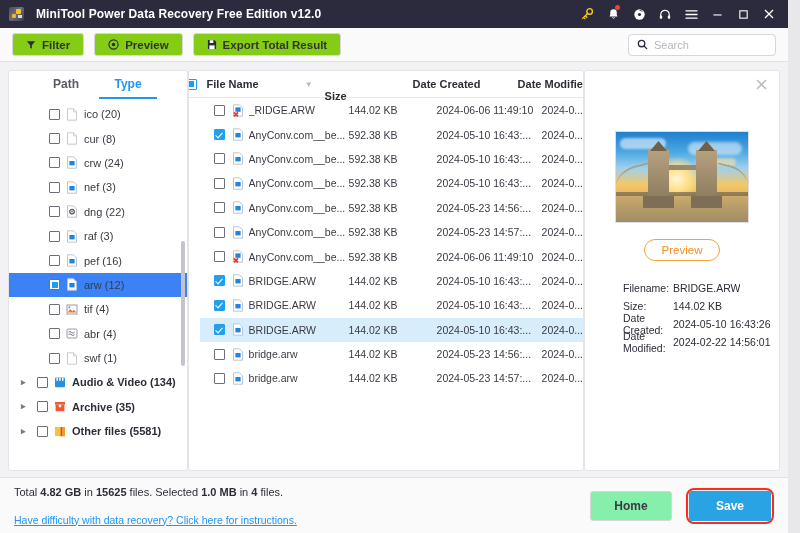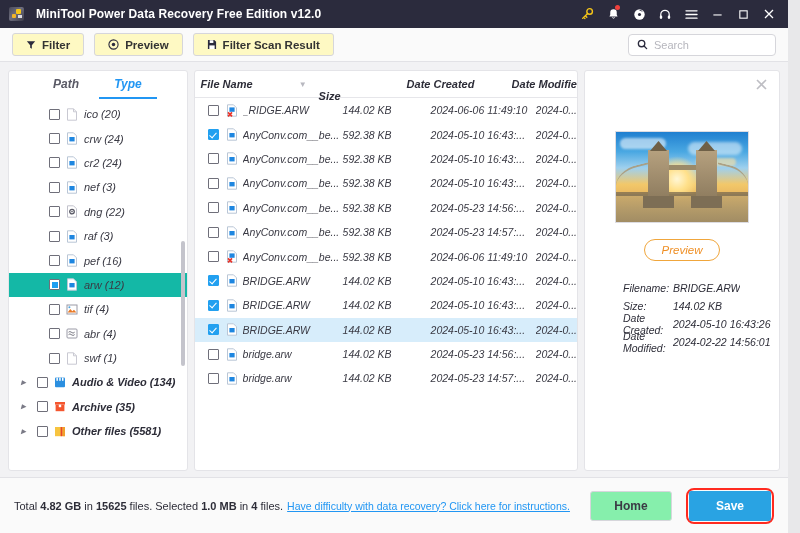--- a/index.html
+++ b/index.html
@@ -47,42 +47,41 @@
     background: #f0403c; border-radius: 50%;
   }
   .win-ic { width: 26px; height: 26px; display: flex; align-items: center; justify-content: center; cursor: pointer; }
 
   
   .toolbar {
     height: 34px; background: #fafafa; border-bottom: 1px solid #e2e2e6;
     display: flex; align-items: center; padding: 0 12px; flex: 0 0 34px;
   }
   .tbtn {
-    height: 23px; background: #fef9c3; border: 1px solid #d6d6db; border-radius: 3px;
+    height: 23px; background: #84cc16; border: 1px solid #d6d6db; border-radius: 3px;
     display: inline-flex; align-items: center; gap: 6px;
     padding: 0 13px; font-size: 11.5px; color: #333; cursor: pointer;
     margin-right: 10px; font-weight: bold;
   }
   .tbtn svg { display: block; }
   .search-wrap { margin-left: auto; }
   .search-box {
     width: 148px; height: 22px; border: 1px solid #d6d6db; border-radius: 4px;
     background: #fff; display: flex; align-items: center; padding: 0 8px; gap: 6px;
   }
   .search-box input {
     border: none; outline: none; font-size: 11px; color: #333;
     width: 100%; font-family: "Liberation Sans", sans-serif; background: transparent;
   }
   .search-box input::placeholder { color: #b6b6bd; }
 
   
   .body {
-    flex: 1; display: flex; padding: 8px 8px 0 8px; gap: 6px;
+    flex: 1; display: flex; padding: 8px 8px 0 8px; 
     min-height: 0;
-    font-style: italic;
   }
 
   
   .left-panel {
     width: 180px; background: #fff; border: 1px solid #e4e4e8; border-radius: 3px;
     display: flex; flex-direction: column; position: relative; flex: 0 0 180px;
   }
   .tabs { display: flex; height: 28px; flex: 0 0 28px; padding-left: 26px; }
   .tab {
     flex: 0 0 auto; width: 62px; text-align: center; font-size: 12px; font-weight: bold;
@@ -93,21 +92,21 @@
     content: ''; position: absolute; left: 2px; right: 2px; bottom: 0;
     height: 2px; background: #2196f3;
   }
   .tree {
     flex: 1; overflow: hidden; padding-top: 3px; position: relative;
   }
   .trow {
     height: 24.4px; display: flex; align-items: center; font-size: 11px;
     color: #3a3a44; cursor: pointer; padding-left: 40px; gap: 6px;
   }
-  .trow.sel { background: #14b8a6; }
+  .trow.sel { background: #3b82f6; }
   .trow.group { padding-left: 12px; font-weight: bold; color: #2d2d38; }
   .chev {
     width: 10px; flex: 0 0 10px; color: #7a7a86; font-size: 9px; line-height: 1;
   }
   .cb {
     width: 11px; height: 11px; flex: 0 0 11px; border: 1.4px solid #6f6f7a;
     background: #fff; border-radius: 1px; position: relative;
   }
   .cb.partial::after {
     content: ''; position: absolute; left: 1.5px; top: 1.5px; right: 1.5px; bottom: 1.5px;
@@ -209,21 +208,21 @@
   .meta { margin-top: 18px; width: 100%; padding-left: 22px; }
   .mrow { display: flex; font-size: 10.5px; color: #2d2d38; height: 18px; align-items: center; }
   .mlabel { width: 66px; flex: 0 0 66px; padding-left: 16px; }
   .mval { white-space: nowrap; overflow: hidden; }
 
   
   .footer {
     height: 56px; flex: 0 0 56px; background: #fafafa; border-top: 1px solid #e2e2e6;
     display: flex; align-items: center; padding: 0 14px; margin-top: 6px;
   }
-  .f-left { display: flex; flex-direction: row; gap: 4px; }
+  .f-left { display: flex; flex-direction: column; gap: 16px; }
   .f-total { font-size: 11px; color: #2d2d38; }
   .f-total b { font-weight: bold; }
   .f-link { font-size: 10.5px; color: #2196f3; text-decoration: underline; cursor: pointer; }
   .f-right { margin-left: auto; display: flex; align-items: center; gap: 14px; }
   .btn-home {
     width: 82px; height: 30px; border: 1px solid #d6d6db; border-radius: 3px;
     background: #86efac; color: #3a3a44; font-size: 12px; font-weight: bold;
     display: flex; align-items: center; justify-content: center; cursor: pointer;
   }
   .save-wrap { border: 2px solid #ff2a1f; border-radius: 8px; padding: 1px; }
@@ -317,21 +316,21 @@
       <span>Preview</span>
     </div>
     <div class="tbtn">
       <span>
         <svg width="10" height="11" viewBox="0 0 11 12">
             <path d="M1 1h7l2 2v8H1z" fill="#2b2b3d"></path>
             <rect x="3" y="1.3" width="4" height="3" fill="#fff"></rect>
             <rect x="2.6" y="7" width="5.8" height="4" fill="#fff"></rect>
           </svg>
       </span>
-      <span>Filter Scan Result</span>
+      <span>Export Total Result</span>
     </div>
     <div class="search-wrap">
       <div class="search-box">
         <span>
           <svg width="11" height="11" viewBox="0 0 12 12">
               <circle cx="5" cy="5" r="3.5" fill="none" stroke="#2b2b3d" stroke-width="1.5"></circle>
               <path d="M7.7 7.7 10.5 10.5" stroke="#2b2b3d" stroke-width="1.5" stroke-linecap="round"></path>
             </svg>
         </span>
         <input type="text" placeholder="Search" style="">
@@ -351,32 +350,32 @@
             <span class="cb"></span>
             <span class="ficon"><svg width="12" height="13" viewBox="0 0 12 13">
                 <path d="M1.5 .8h6l3 3v8.4h-9z" fill="#fff" stroke="#c9c9d2" stroke-width="1"></path>
                 <path d="M7.5 .8v3h3" fill="none" stroke="#c9c9d2" stroke-width="1"></path>
               </svg></span>
             <span>ico (20)</span>
           </div>
           <div class="trow">
             <span class="cb"></span>
             <span class="ficon"><svg width="12" height="13" viewBox="0 0 12 13">
+                <path d="M1.5 .8h6l3 3v8.4h-9z" fill="#fff" stroke="#c9c9d2" stroke-width="1"></path>
+                <path d="M7.5 .8v3h3" fill="none" stroke="#c9c9d2" stroke-width="1"></path>
+              </svg></span>
+            <span>cur (8)</span>
+          </div>
+          <div class="trow">
+            <span class="cb"></span>
+            <span class="ficon"><svg width="12" height="13" viewBox="0 0 12 13">
                 <path d="M1.5 .8h6l3 3v8.4h-9z" fill="#fff" stroke="#b9c6d6" stroke-width="1"></path>
                 <rect x="3.4" y="5" width="5.2" height="4.4" fill="#1e86e0"></rect>
               </svg></span>
             <span>crw (24)</span>
-          </div>
-          <div class="trow">
-            <span class="cb"></span>
-            <span class="ficon"><svg width="12" height="13" viewBox="0 0 12 13">
-                <path d="M1.5 .8h6l3 3v8.4h-9z" fill="#fff" stroke="#b9c6d6" stroke-width="1"></path>
-                <rect x="3.4" y="5" width="5.2" height="4.4" fill="#1e86e0"></rect>
-              </svg></span>
-            <span>cr2 (24)</span>
           </div>
           <div class="trow">
             <span class="cb"></span>
             <span class="ficon"><svg width="12" height="13" viewBox="0 0 12 13">
                 <path d="M1.5 .8h6l3 3v8.4h-9z" fill="#fff" stroke="#b9c6d6" stroke-width="1"></path>
                 <rect x="3.4" y="5" width="5.2" height="4.4" fill="#1e86e0"></rect>
               </svg></span>
             <span>nef (3)</span>
           </div>
           <div class="trow">

